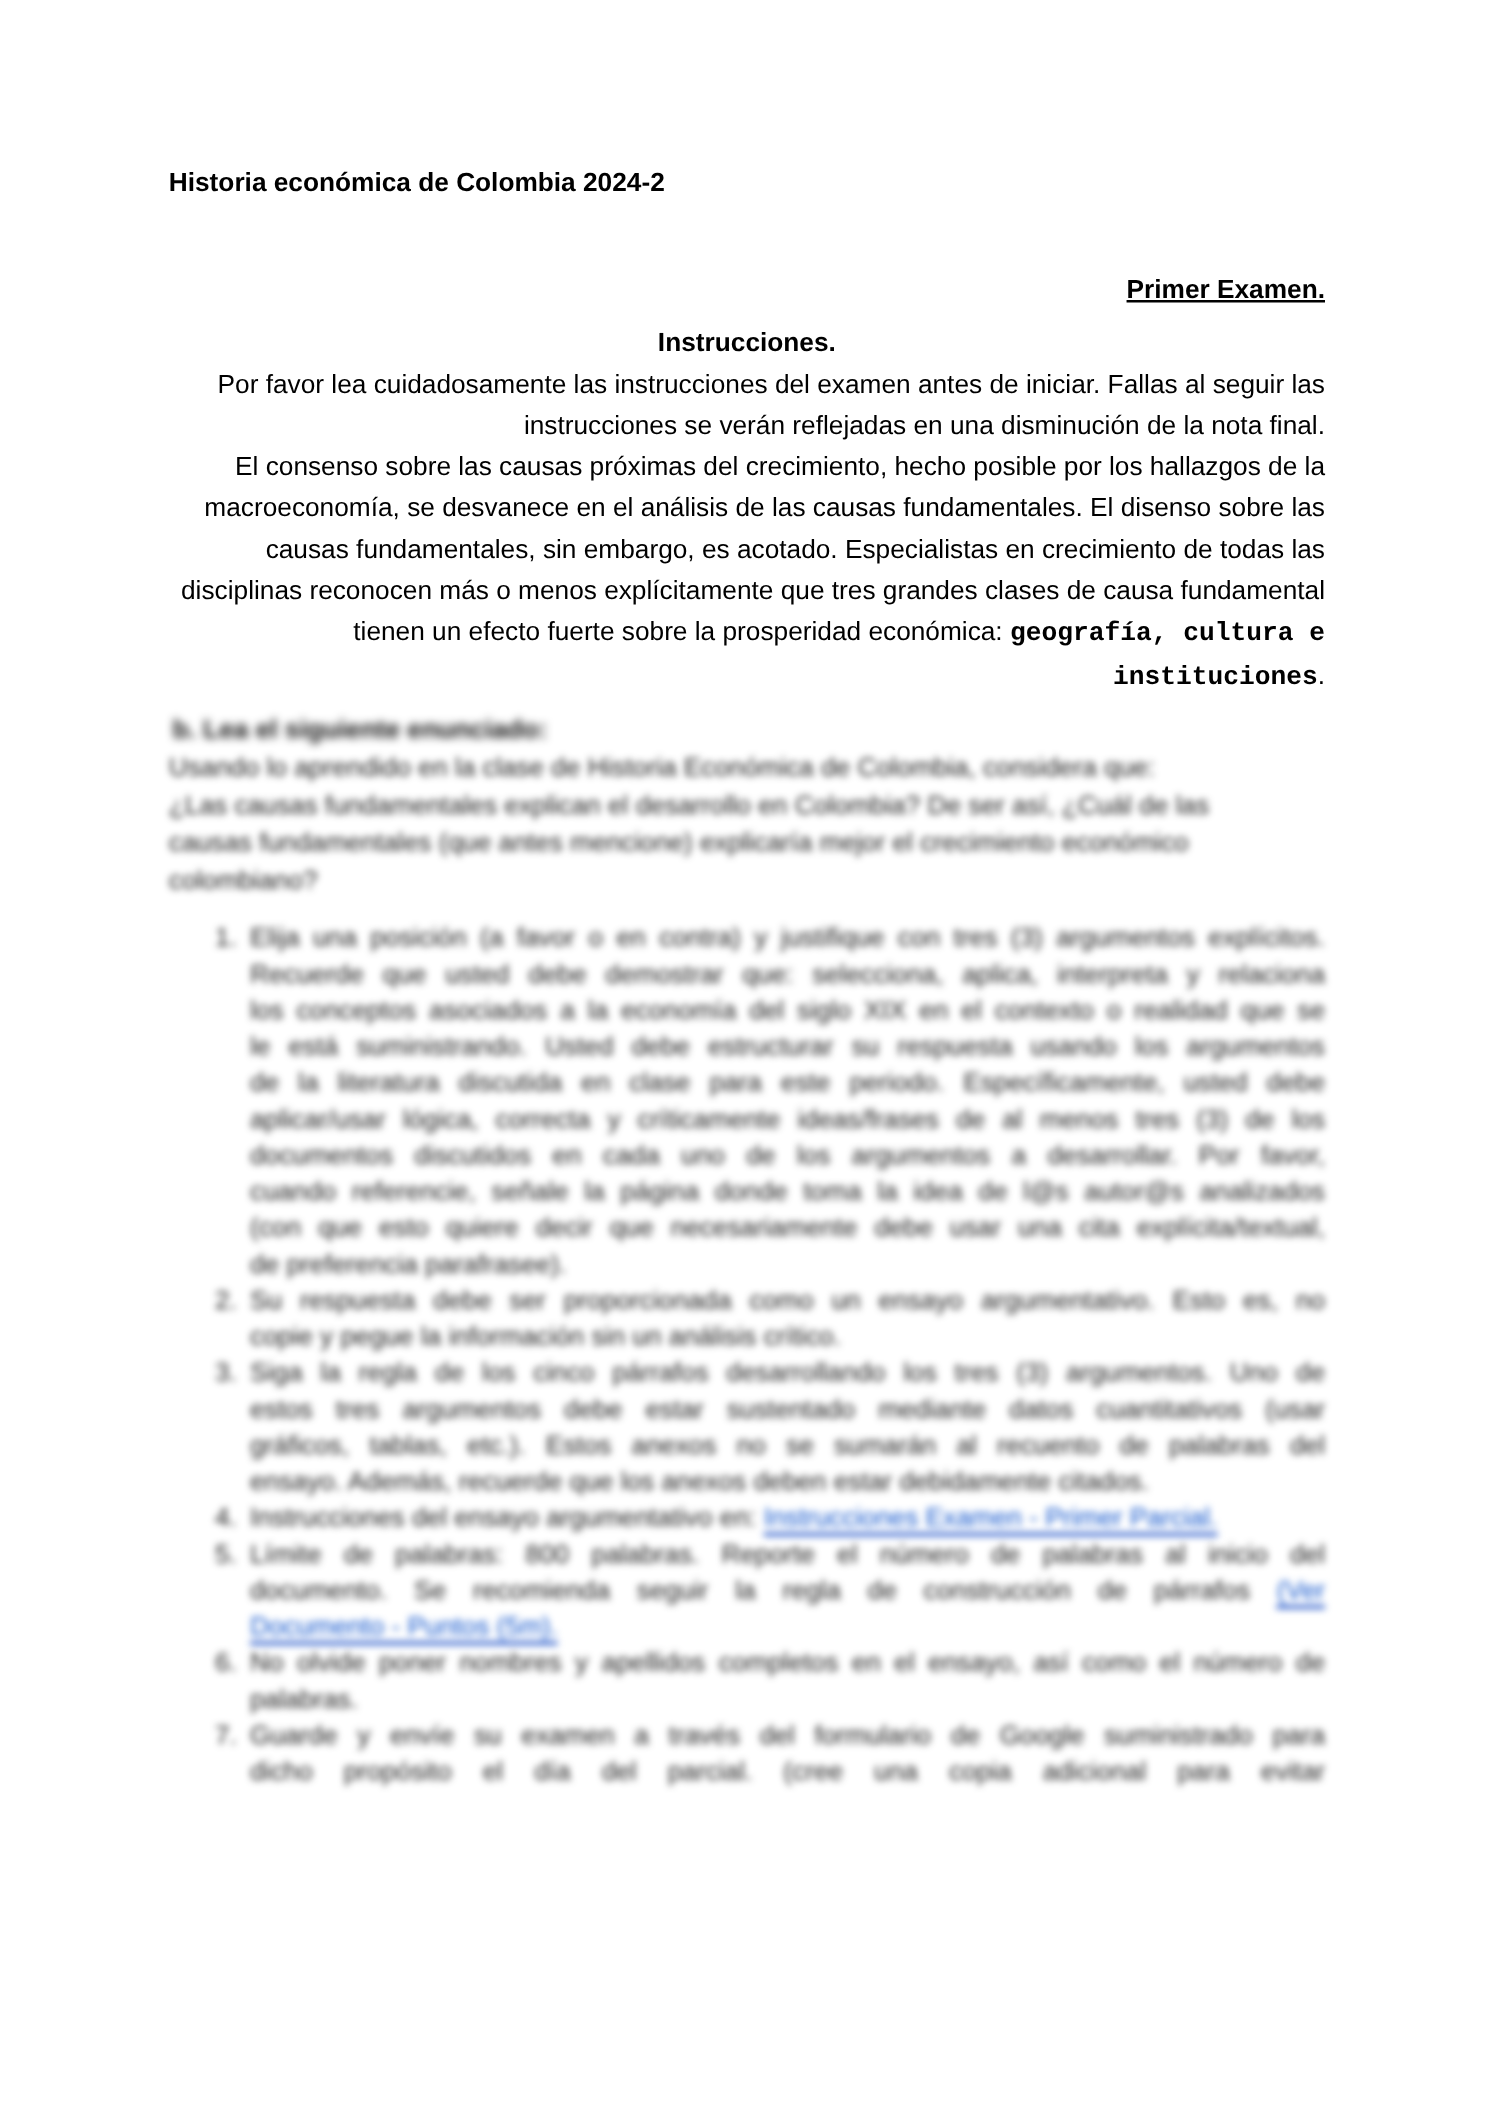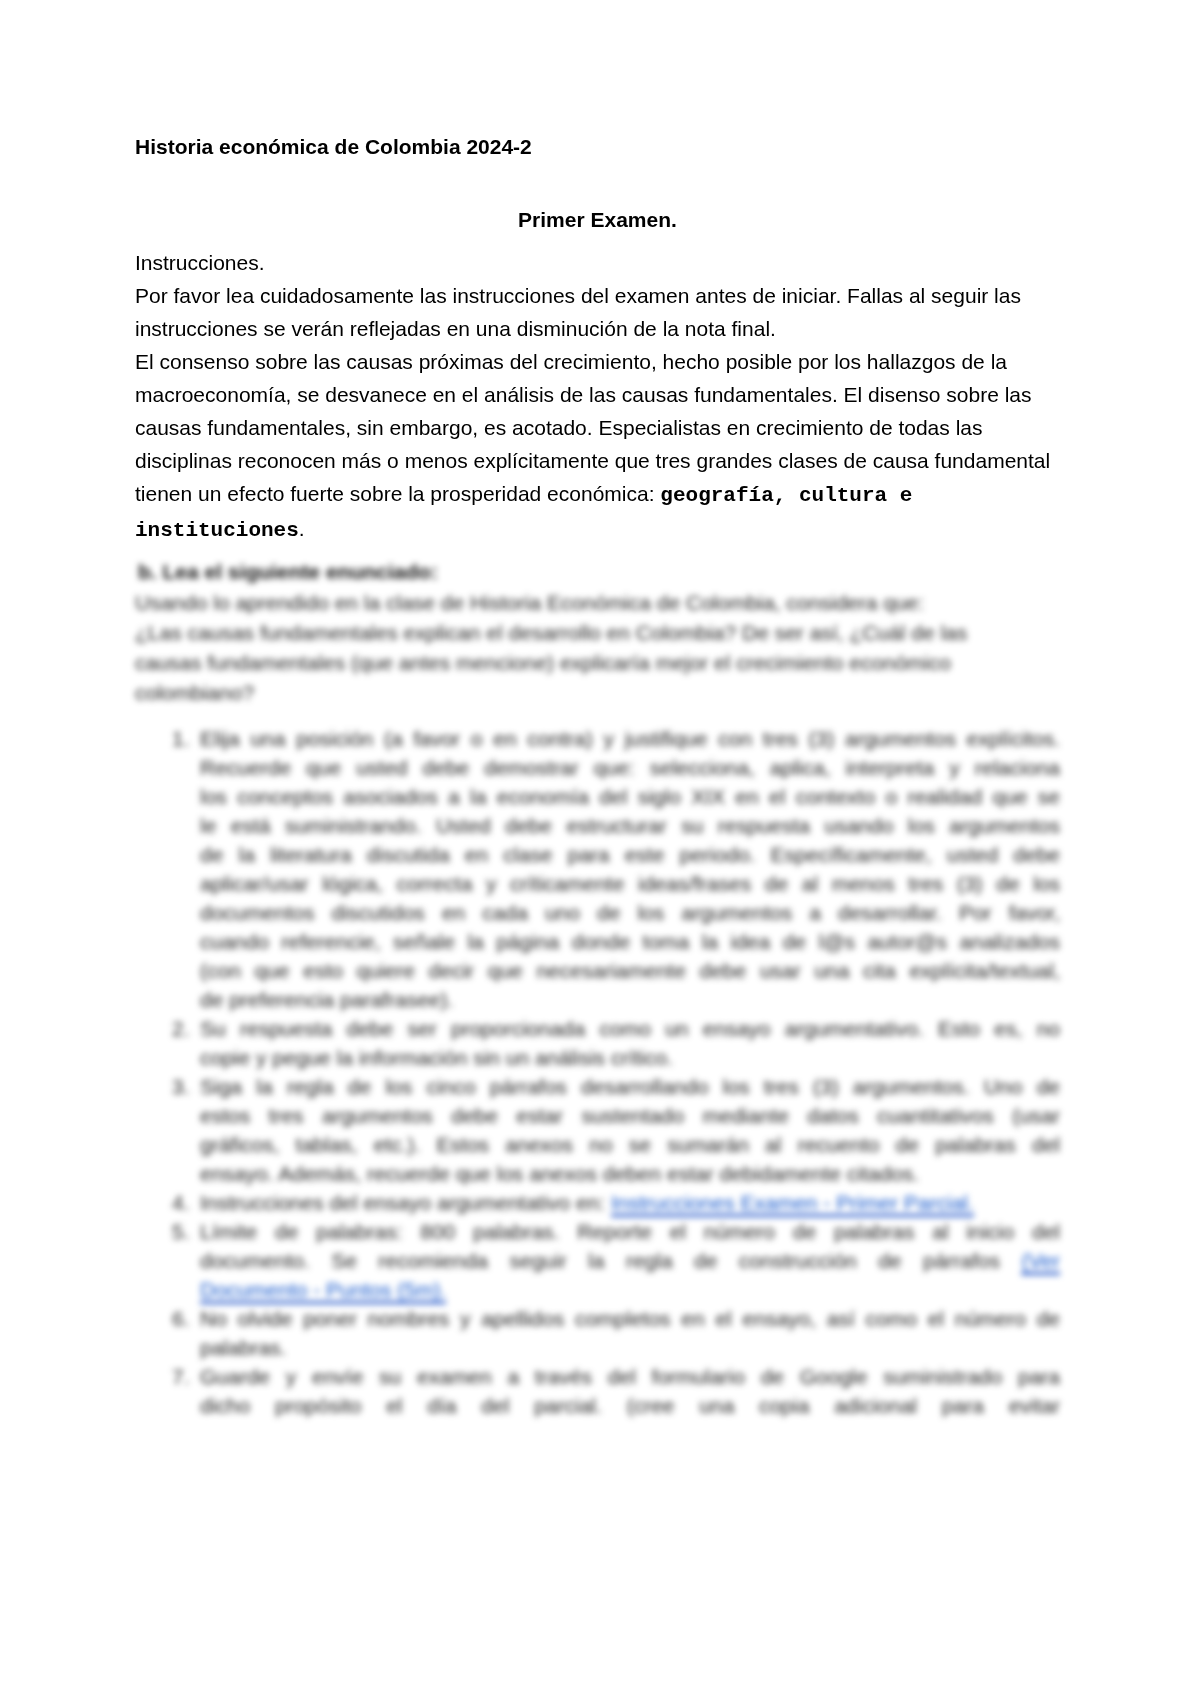--- a/index.html
+++ b/index.html
@@ -13,23 +13,23 @@
   }
   .doc {
     box-sizing: border-box;
     width: 1192px; height: 1448px;
     padding: 130px 132px 0 135px;
     font-size: 21px;
     line-height: 33px;
   }
   .b { font-weight: bold; font-family: Liberation Mono, monospace; }
   .title-line { font-weight: bold; }
-  .exam-title { font-weight: bold; text-align: center; margin-top: 40px; }
-  .instr-head { font-weight: normal; margin-top: 10px; }
-  .para { text-align: left; }
+  .exam-title { font-weight: bold; text-align: right; margin-top: 52px; text-decoration: underline; }
+  .instr-head { font-weight: bold; margin-top: 10px; text-align: center; }
+  .para { text-align: right; }
   .sec-a-head { font-weight: bold; margin-top: 33px; padding-left: 7px; }
   .sec-b-head { font-weight: bold; margin-top: 8px; padding-left: 3px; }
 
   
   .blur { filter: blur(3px); color: #1f1f1f; }
   .blurhead { filter: blur(3.2px); color: #111111; }
 
   .sec-b-para { margin-top: 0; }
   .pline { height: 30px; line-height: 30px; overflow: hidden; white-space: nowrap; }
 

